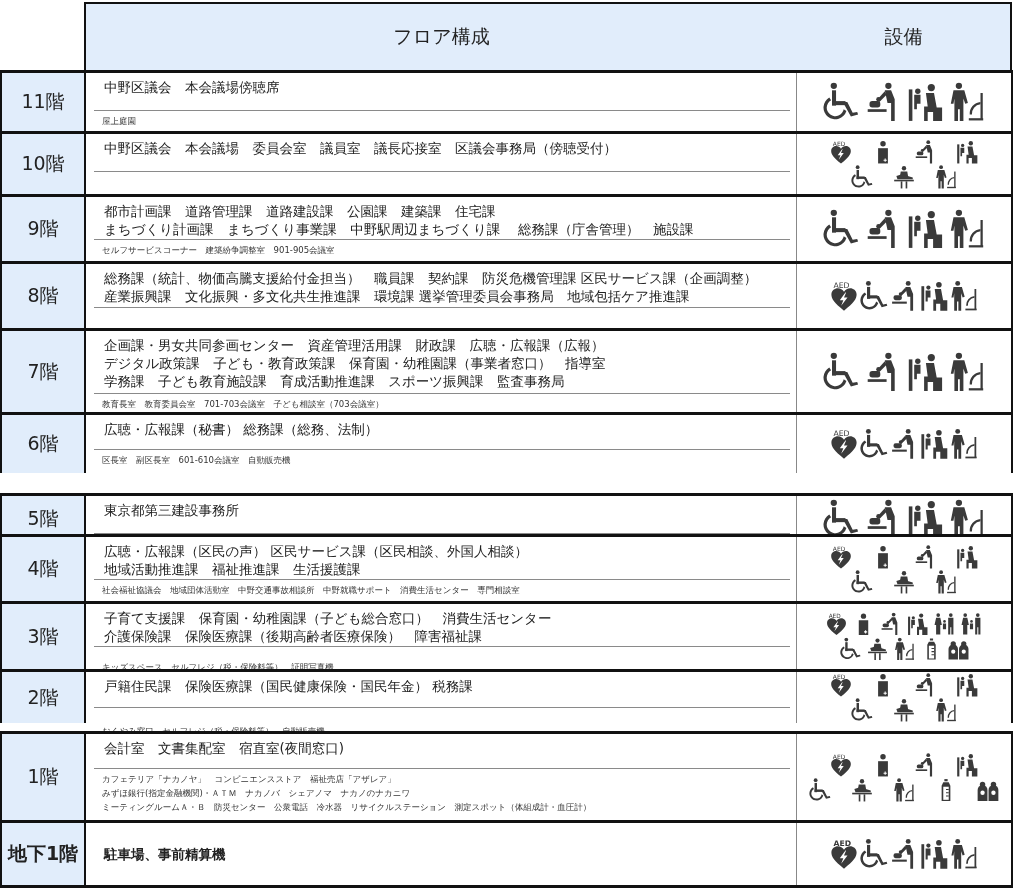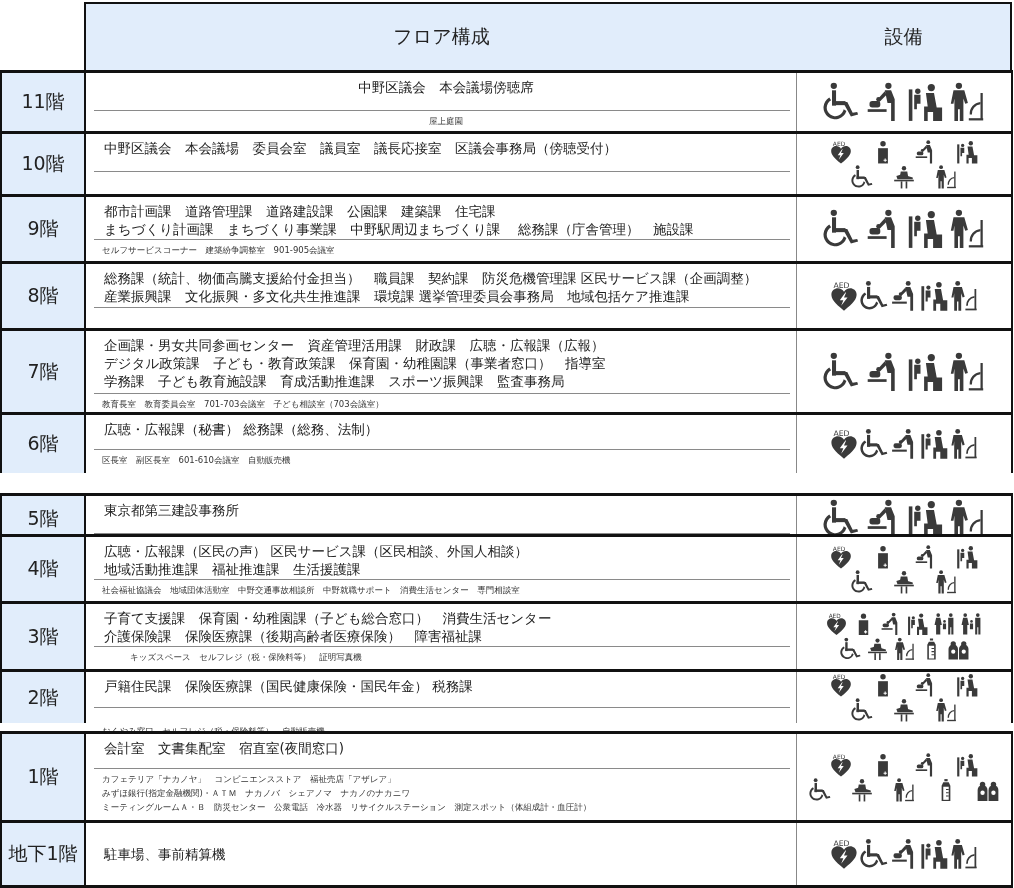--- a/index.html
+++ b/index.html
@@ -7,21 +7,21 @@
   body { font-family: "DejaVu Sans", "Liberation Sans", sans-serif; color: #222; position: relative; }
 
   .grid { position: absolute; left: 0; top: 0; width: 1014px; height: 888px; }
   .corner { position: absolute; left: 0; top: 0; width: 85px; height: 70px; background: #fff; }
   .hdr { position: absolute; top: 2px; height: 68px; background: #e1edfb; border: 2px solid #111; border-bottom: none;
          display: flex; align-items: center; justify-content: center; font-size: 19px; color: #222; }
   .hdr-floor { left: 84px; width: 714px; border-right: 1px solid #777; }
   .hdr-equip { left: 797px; width: 215px; border-left: none; }
 
   .row { position: absolute; left: 0; width: 1013px; border-top: 3px solid #111; }
-  .row.last { border-bottom: 3px solid #111; }
+  .row.last { border-bottom: 3px solid #111; font-weight: bold; }
   .floor-label { position: absolute; left: 0; top: 0; bottom: 0; width: 86px; background: #e1edfb;
                  border-left: 2px solid #111; border-right: 2px solid #111;
                  display: flex; align-items: center; justify-content: center; font-size: 19px; color: #222; }
   .content { position: absolute; left: 86px; top: 0; bottom: 0; width: 711px; background: #fff; border-right: 1px solid #888; }
   .main-text { position: absolute; left: 18px; right: 8px; top: 5px; font-size: 13.5px; line-height: 18px; color: #222; }
   .main-text div { white-space: nowrap; }
   .sep { position: absolute; left: 8px; right: 6px; height: 1px; background: #8a8a8a; }
   .sub-text { position: absolute; left: 16px; right: 6px; font-size: 8.5px; line-height: 14px; color: #333; white-space: nowrap; }
   .equip { position: absolute; left: 797px; top: 0; bottom: 0; width: 216px; background: #fff; border-right: 2px solid #111;
            display: flex; flex-direction: column; align-items: center; justify-content: center; gap: 1px; }
@@ -108,21 +108,21 @@
       <circle cx="30" cy="27" r="4" fill="#fff"></circle>
     </symbol>
   </defs>
 </svg>
 
 <div class="grid">
   <div class="corner"></div>
   <div class="hdr hdr-floor">フロア構成</div>
   <div class="hdr hdr-equip">設備</div>
   <div id="rows">
-      <div class="row" style="top: 70px; height: 61px; text-align: center;">
+      <div class="row" style="top: 70px; height: 61px;">
         <div class="floor-label">11階</div>
         <div class="content">
           <div class="main-text">
             <div>中野区議会　本会議場傍聴席</div>
           </div>
           <div class="sep" style="top: 37px;"></div>
           <div class="sub-text" style="top: 41px;">
             <div>屋上庭園</div>
           </div>
         </div>
@@ -369,21 +369,21 @@
         </div>
       </div>
       <div class="row" style="top: 601px; height: 68px;">
         <div class="floor-label">3階</div>
         <div class="content">
           <div class="main-text">
             <div>子育て支援課　保育園・幼稚園課（子ども総合窓口）　消費生活センター</div>
             <div>介護保険課　保険医療課（後期高齢者医療保険）　障害福祉課</div>
           </div>
           <div class="sep" style="top: 42px;"></div>
-          <div class="sub-text" style="top: 46px; margin-left: 28px;">
+          <div class="sub-text" style="top: 56px;">
             <div>キッズスペース　セルフレジ（税・保険料等）　証明写真機</div>
           </div>
         </div>
         <div class="equip xs">
           <div class="icon-line">
             <svg class="ico" viewBox="0 0 40 44">
               <use href="#i-aed"></use>
             </svg>
             <svg class="ico" viewBox="0 0 40 44">
               <use href="#i-firstaid"></use>

